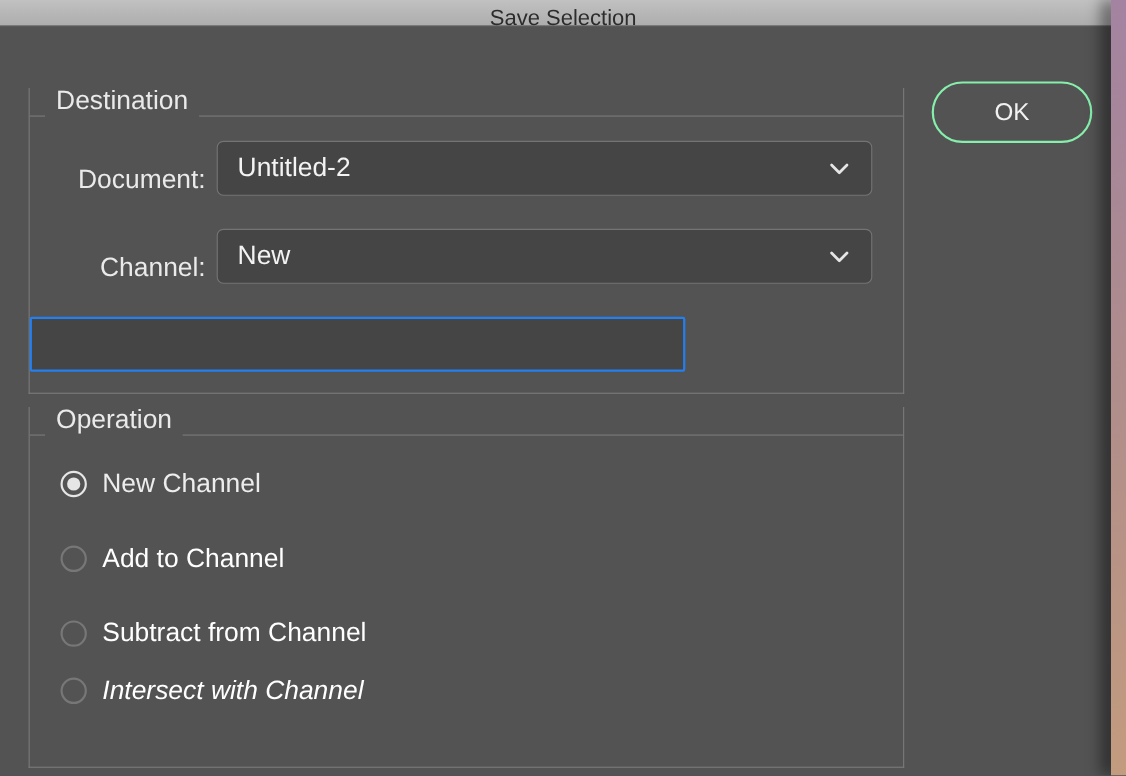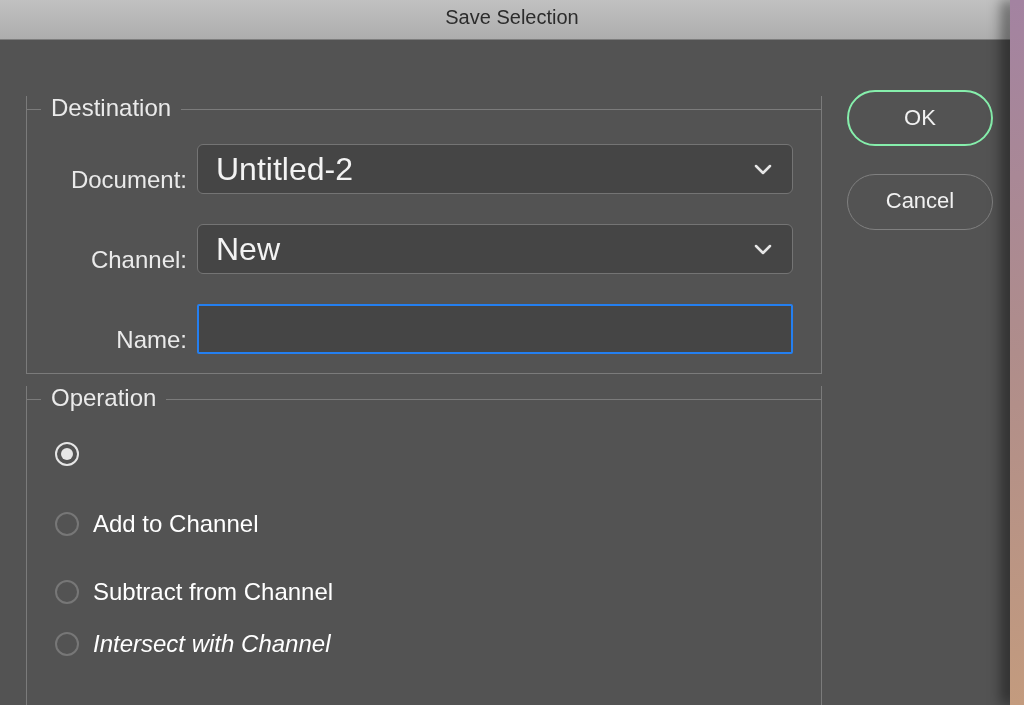--- a/index.html
+++ b/index.html
@@ -4,21 +4,21 @@
 <style>
   * { box-sizing: border-box; margin: 0; padding: 0; }
   html, body { width: 1024px; height: 705px; }
   body {
     font-family: -apple-system, "Helvetica Neue", Arial, sans-serif;
     background: #535353;
     position: relative;
     overflow: hidden;
   }
   .titlebar {
-    height: 40px;
+    height: 24px;
     background: linear-gradient(#c1c1c1, #adadad);
     border-bottom: 1px solid #7e7e7e;
     text-align: center;
     font-size: 20px;
     line-height: 34px;
     font-weight: 500;
     color: #2c2c2c;
   }
   .content-wrap {
     position: relative;
@@ -61,21 +61,21 @@
     border: 1px solid #7b7b7b;
     border-top: none;
     background: transparent;
   }
   .fieldset-top {
     position: absolute;
     top: 0;
     left: 0;
     right: 0;
     display: flex;
-    align-items: center;
+    align-items: flex-end;
   }
   .fieldset-top .line { flex: 1; height: 1px; background: #7b7b7b; }
   .fieldset-top .line.left { flex: 0 0 14px; }
   .fieldset-legend {
     padding: 0 10px;
     font-size: 24px;
     color: #eaeaea;
     margin-top: -2px;
   }
   
@@ -101,21 +101,21 @@
     padding-right: 10px;
   }
   .select {
     position: relative;
     flex: 0 0 596px;
     height: 50px;
     background: #454545;
     border: 1px solid #747474;
     border-radius: 6px;
     color: #f3f3f3;
-    font-size: 32px;
+    font-size: 24px;
     line-height: 48px;
     padding-left: 18px;
     cursor: pointer;
   }
   .select .chev {
     position: absolute;
     right: 20px;
     top: 17px;
   }
   .select .chev svg { display:block; }
@@ -209,34 +209,34 @@
           <span>New</span>
           <span class="chev">
             <svg width="18" height="14" viewBox="0 0 18 14">
                 <polyline points="2,4 9,11 16,4" fill="none" stroke="#e6e6e6" stroke-width="2.5" stroke-linecap="round" stroke-linejoin="round"></polyline>
               </svg>
           </span>
         </div>
       </div>
 
       <div class="row" style="top:208px;">
-        <div class="row-label">Name:</div>
         <input class="textinput" type="text" value="" style="">
       </div>
     </div>
 
     <div class="fieldset fs-op">
       <div class="fieldset-top">
         <span class="line left"></span>
         <span class="fieldset-legend">Operation</span>
         <span class="line"></span>
       </div>
 
       <div class="radio-row" style="top:56px;">
         <span class="radio checked"></span>
+        <span class="radio-label">New Channel</span>
       </div>
 
       <div class="radio-row" style="top:124px;">
         <span class="radio disabled"></span>
         <span class="radio-label disabled">Add to Channel</span>
       </div>
 
       <div class="radio-row" style="top:192px;">
         <span class="radio disabled"></span>
         <span class="radio-label disabled">Subtract from Channel</span>
@@ -245,18 +245,17 @@
       <div class="radio-row" style="top:244px;font-style:italic;">
         <span class="radio disabled"></span>
         <span class="radio-label disabled">Intersect with Channel</span>
       </div>
     </div>
 
   </div>
 
   <div class="right-column">
     <div class="btn">OK</div>
-    <div class="btn secondary">Cancel</div>
   </div>
 
 </div>
 
 <div class="edge"></div>
 
 </body></html>

